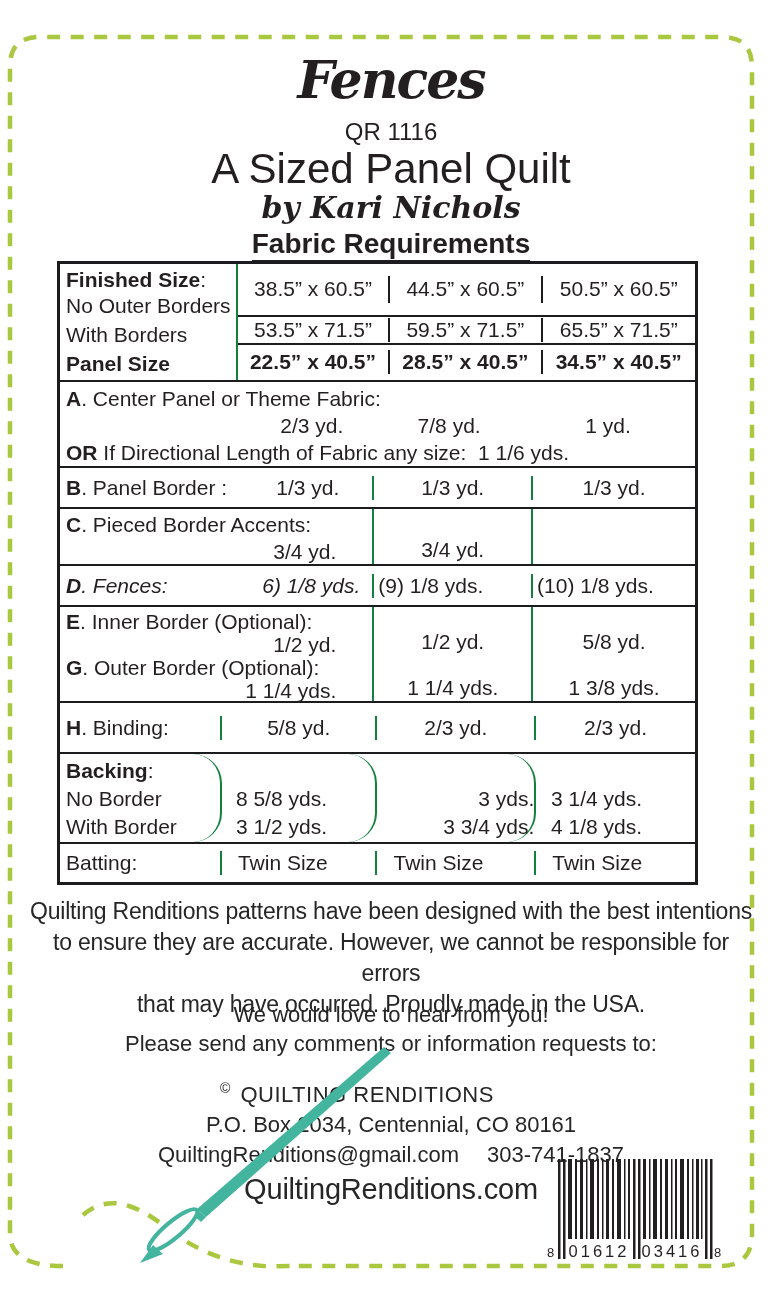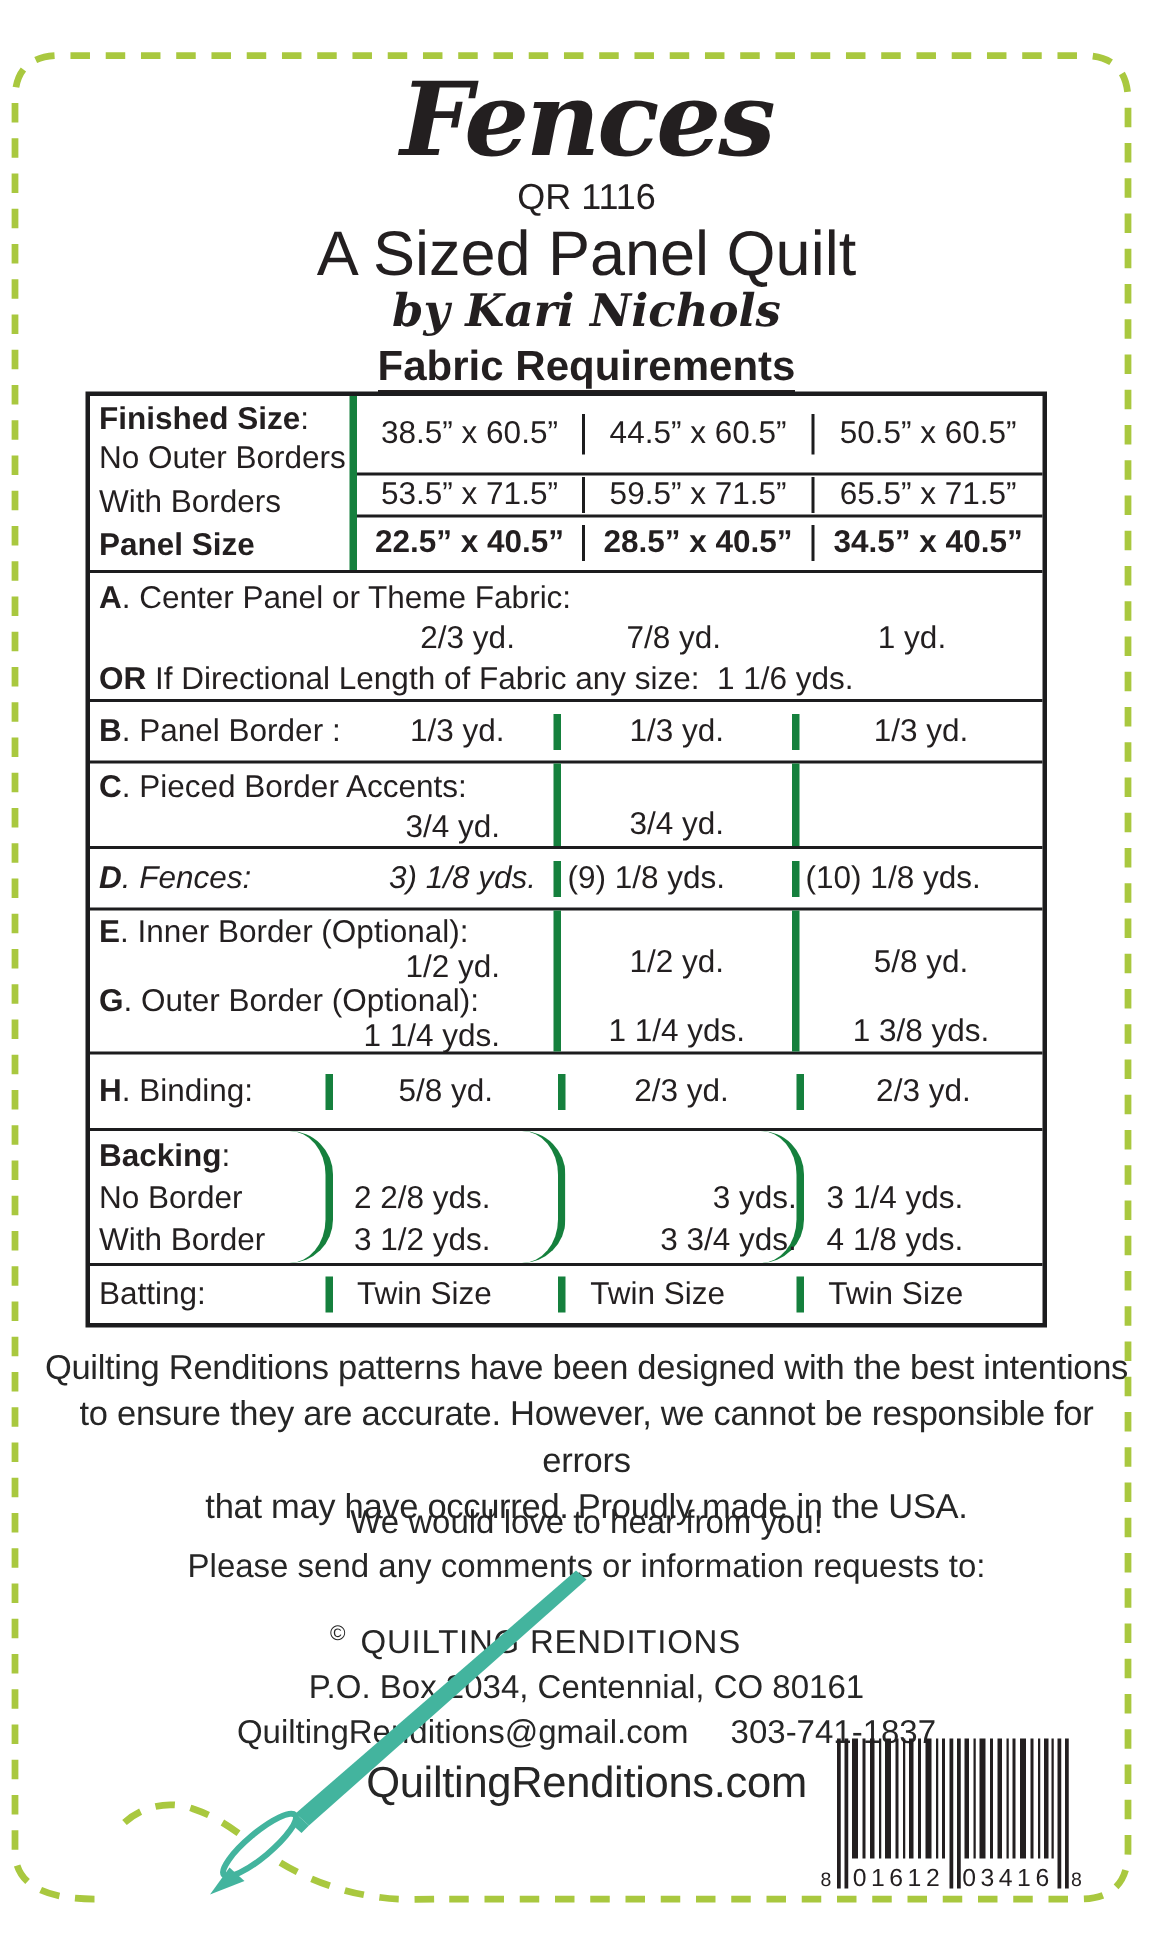--- a/index.html
+++ b/index.html
@@ -3,34 +3,34 @@
 <meta charset="utf-8">
 <style>
   * { margin:0; padding:0; box-sizing:border-box; }
   html,body { background:#ffffff; }
   body { font-family:"Liberation Sans", sans-serif; color:#231f20; }
   .page { position:relative; width:782px; height:1300px; background:#fff; overflow:hidden; }
 
   
   .header { position:absolute; top:40px; left:0; width:782px; text-align:center; }
   .title { font-family:"DejaVu Serif", serif; font-style:italic; font-weight:600;
-           font-size:68px; line-height:80px; letter-spacing:-2px; }
+           font-size:52px; line-height:80px; letter-spacing:-2px; }
   .pattern-number { font-size:24px; line-height:24px; margin-top:0px; }
   .subtitle { font-size:42px; line-height:46px; font-weight:400; margin-top:2px; }
   .byline { font-family:"DejaVu Serif", serif; font-style:italic; font-weight:700;
             font-size:30px; line-height:32px; }
   .fr-heading { display:inline-block; font-size:28px; font-weight:700; line-height:30px;
                 margin-top:5px; border-bottom:3px solid #231f20; padding-bottom:1px; }
 
   
   .tbl { position:absolute; left:57px; top:261px; width:641px; border:3px solid #1c1c1e;
          font-size:21px; }
   .sec { display:flex; border-bottom:2px solid #1c1c1e; }
   .sec:last-child { border-bottom:none; }
-  .bR { border-right:5px solid #15803d; }
+  .bR { border-right:2px solid #15803d; }
   b { font-weight:700; }
   .pre { white-space:pre-wrap; }
 
   
   .hdr { height:118px; }
   .hdr-label { width:28%; padding:3px 0 3px 6px; display:flex; flex-direction:column; }
   .hdr-label .l1 { font-size:21px; line-height:26px; }
   .hdr-label .l2 { line-height:25px; }
   .hdr-label .l3 { line-height:29px; margin-top:2px; }
   .hdr-label .l4 { line-height:30px; margin-top:auto; font-weight:700; }
@@ -177,21 +177,21 @@
           <div class="ln">3/4 yd.</div>
         </div>
       <div class="c3">
           <div class="ln">&nbsp;</div>
         </div>
     </div>
 
     <div class="sec rowD">
       <div class="c1 bR">
           <span><b>D</b><span>. Fences:</span></span>
-        <span class="val-inline">3) 1/8 yds.</span>
+        <span class="val-inline">6) 1/8 yds.</span>
         </div>
       <div class="c2 bR">(9) 1/8 yds.</div>
       <div class="c3">(10) 1/8 yds.</div>
     </div>
 
     <div class="sec rowEG">
       <div class="c1 bR">
         <div class="ln"><b>E</b><span>. Inner Border (Optional):</span></div>
         <div class="ln vr">1/2 yd.</div>
         <div class="ln"><b>G</b><span>. Outer Border (Optional):</span></div>
@@ -219,21 +219,21 @@
     </div>
 
     <div class="sec rowBk">
       <div class="d1 bR">
         <div class="ln"><b>Backing</b><span>:</span></div>
         <div class="ln">No Border</div>
         <div class="ln">With Border</div>
       </div>
       <div class="d2 bR">
         <div class="ln">&nbsp;</div>
-        <div class="ln">2 2/8 yds.</div>
+        <div class="ln">8 5/8 yds.</div>
         <div class="ln">3 1/2 yds.</div>
       </div>
       <div class="d3 bR">
         <div class="ln">&nbsp;</div>
         <div class="ln">3 yds.</div>
         <div class="ln">3 3/4 yds.</div>
       </div>
       <div class="d4">
         <div class="ln">&nbsp;</div>
         <div class="ln">3 1/4 yds.</div>

